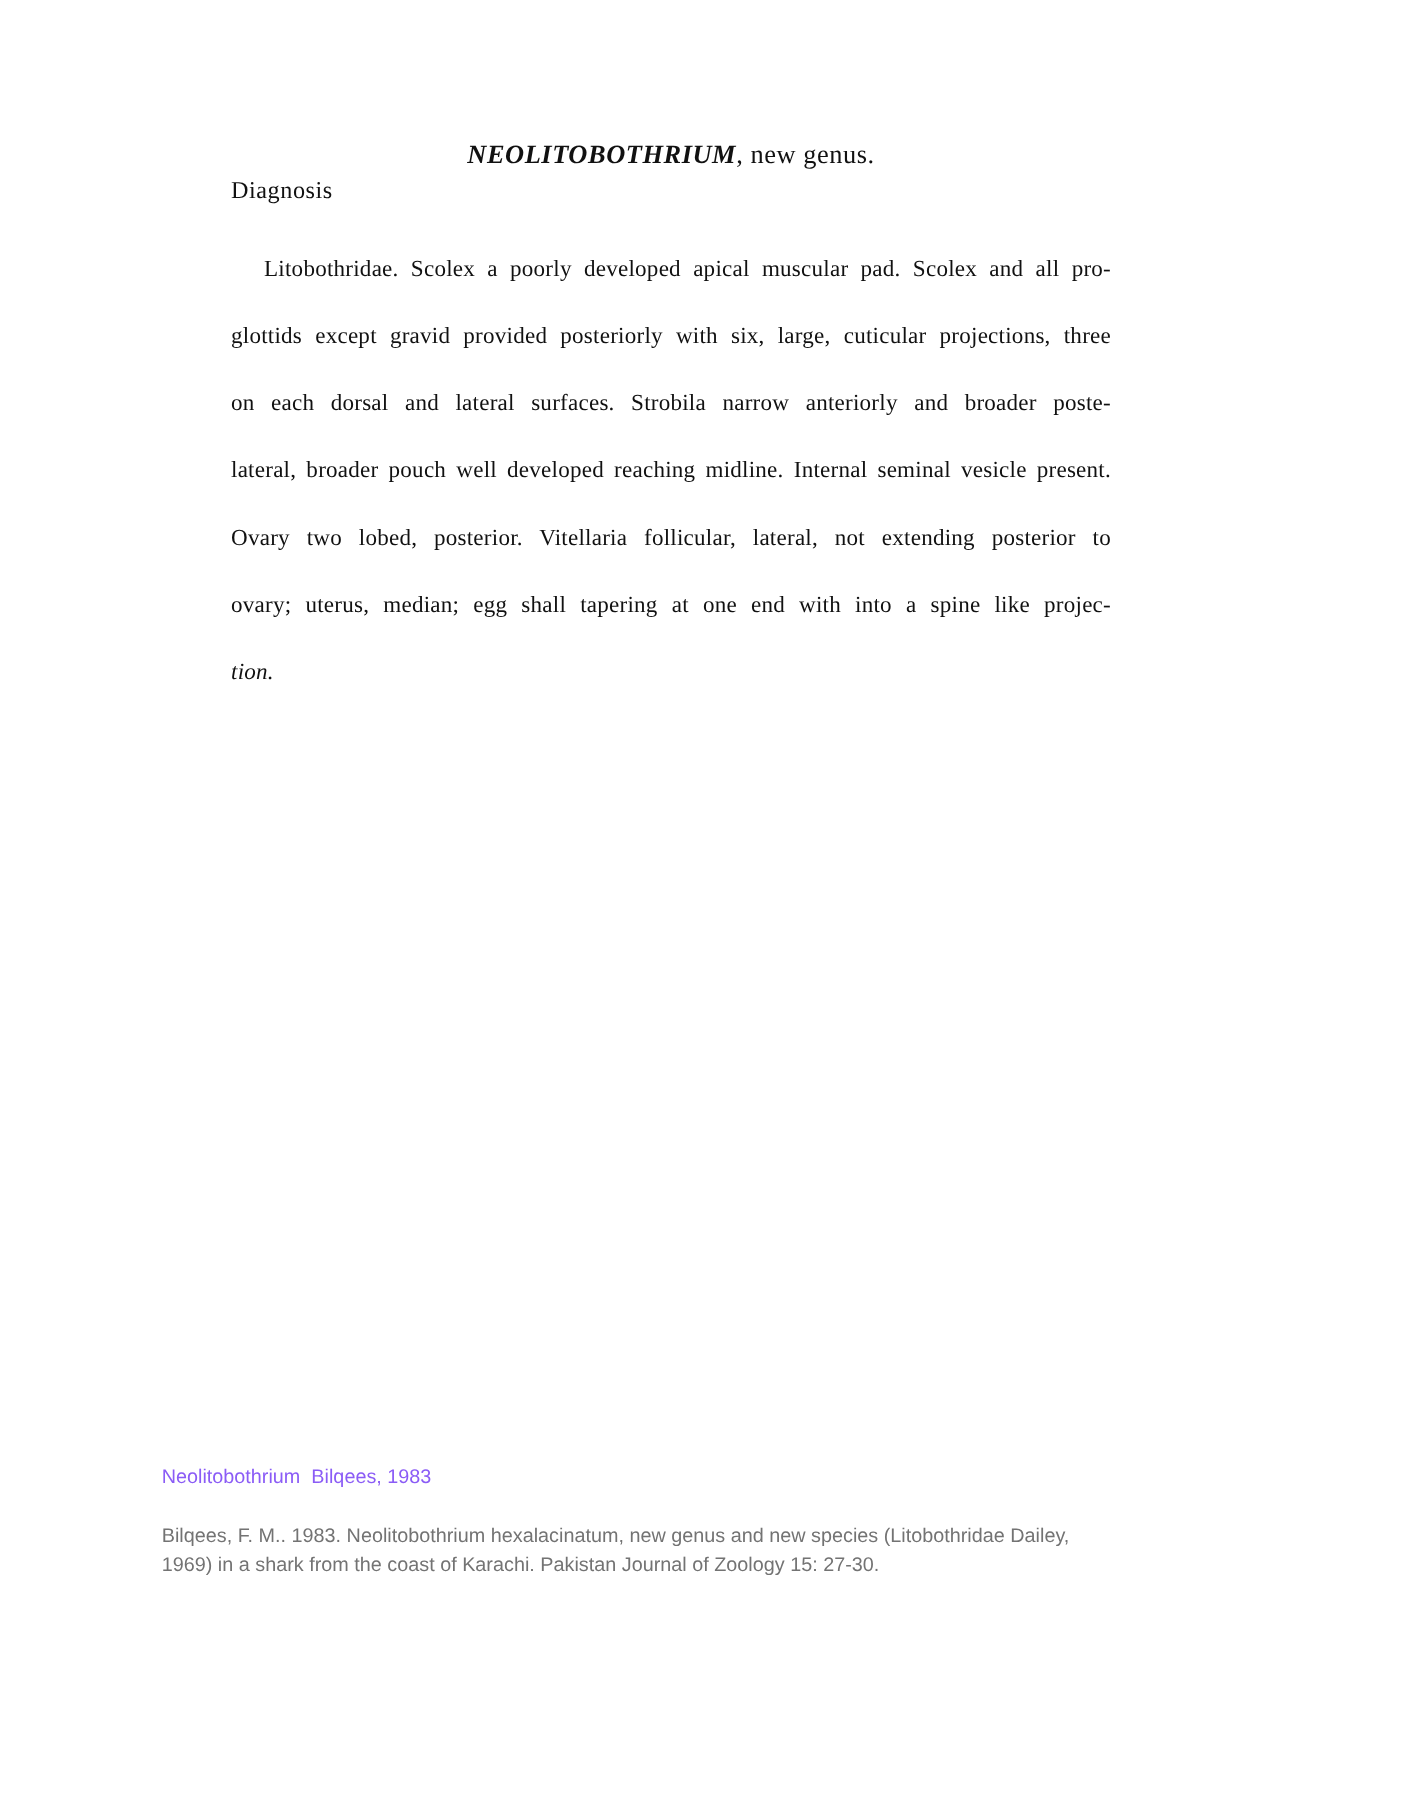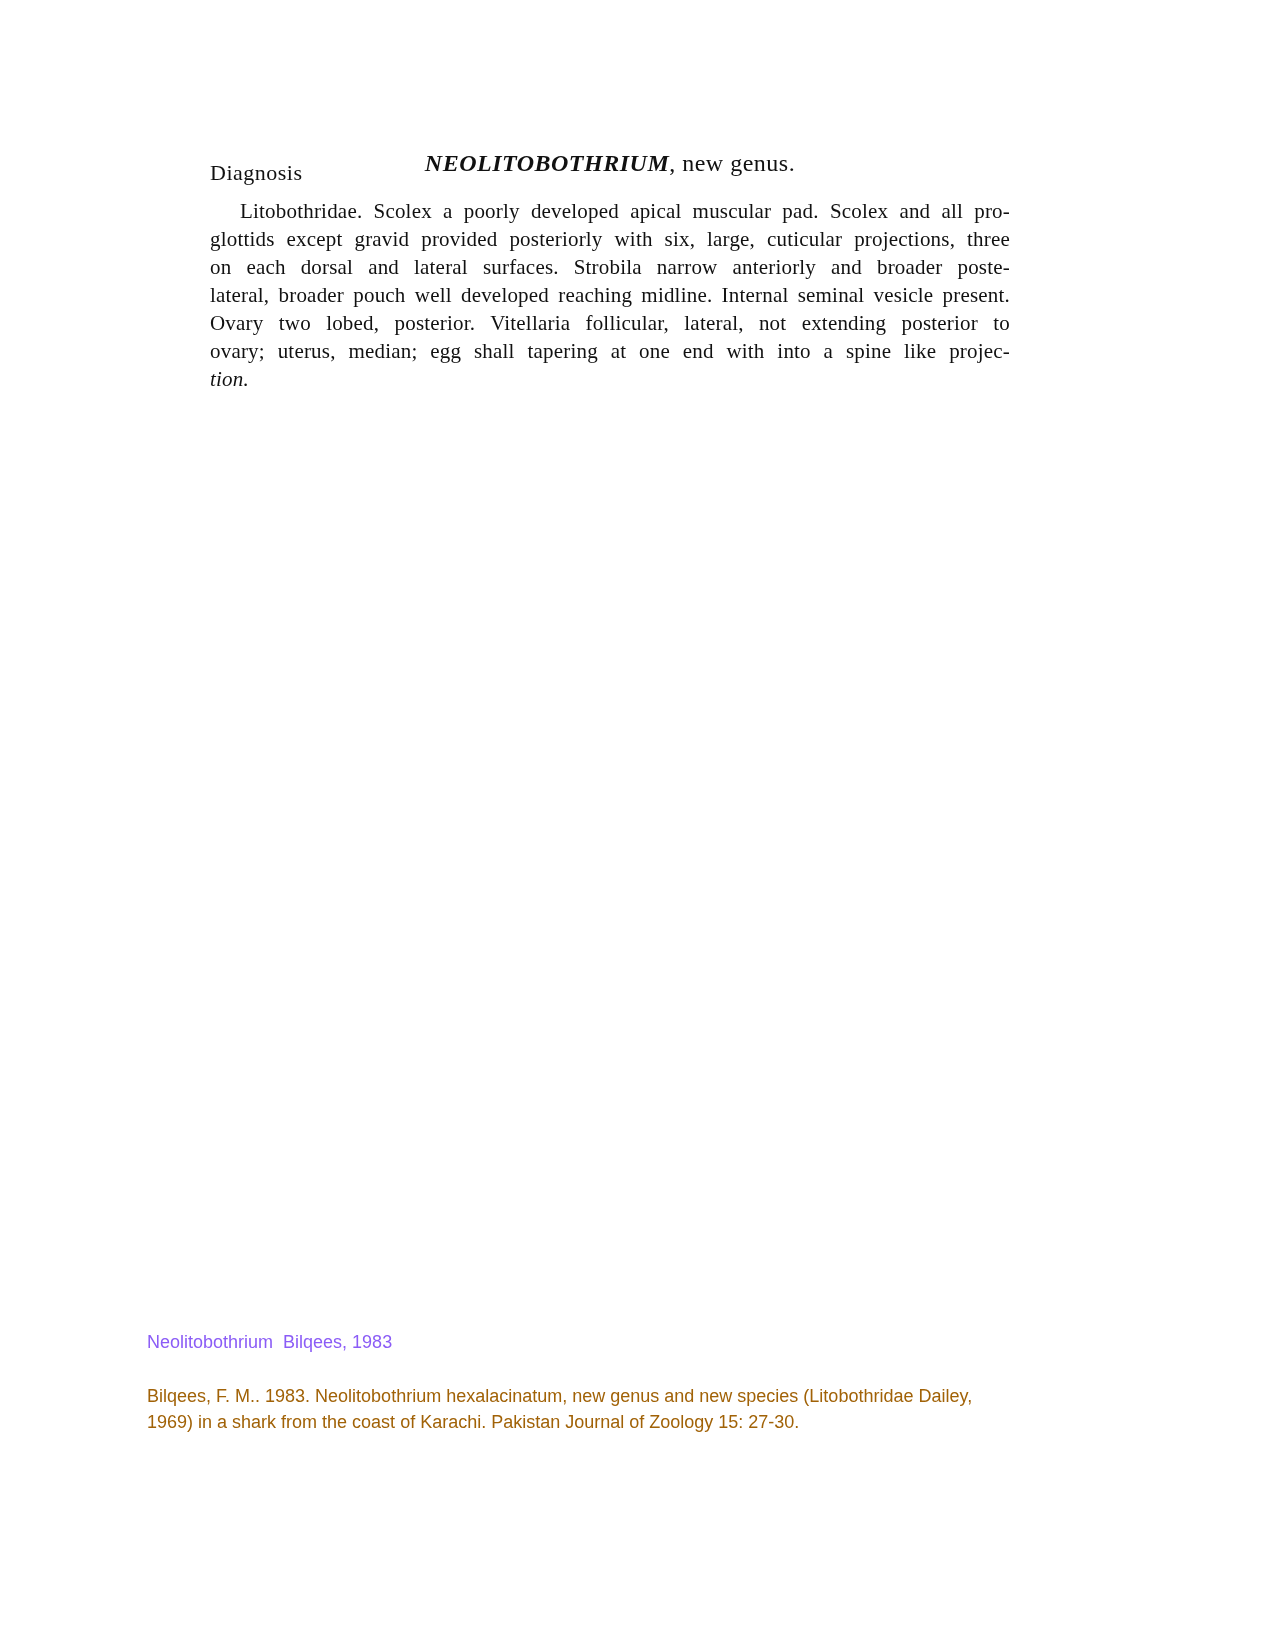--- a/index.html
+++ b/index.html
@@ -19,21 +19,20 @@
   
   .scan-title {
     position: absolute;
     left: 210px;
     top: 128px;
     width: 800px;
     text-align: center;
     font-size: 24px;
     letter-spacing: 0.5px;
     white-space: nowrap;
-    margin-top: 22px;
   }
   .scan-title .genus {
     font-style: italic;
     font-weight: bold;
   }
   .scan-title .roman {
     font-style: normal;
   }
   .section-heading {
     position: absolute;
@@ -48,20 +47,21 @@
     top: 197px;
     width: 800px;
     font-size: 21px;
     line-height: 28px;
     letter-spacing: 0.2px;
   }
   .para-line {
     text-align: justify;
     text-align-last: justify;
     white-space: normal;
+    margin-top: 33px;
   }
   .para-line.first {
     padding-left: 30px;
   }
   .para-line.final {
     text-align: left;
     text-align-last: left;
     font-style: italic;
   }
   
@@ -75,21 +75,21 @@
     white-space: pre;
   }
   .reference {
     position: absolute;
     left: 147px;
     top: 1383px;
     width: 985px;
     font-family: "Liberation Sans", sans-serif;
     font-size: 18px;
     line-height: 26px;
-    color: #a16207;
+    color: #737373;
   }
   .reference .ref-line {
     white-space: pre-wrap;
   }
 </style>
 </head>
 <body>
 
 <div class="page">
 

